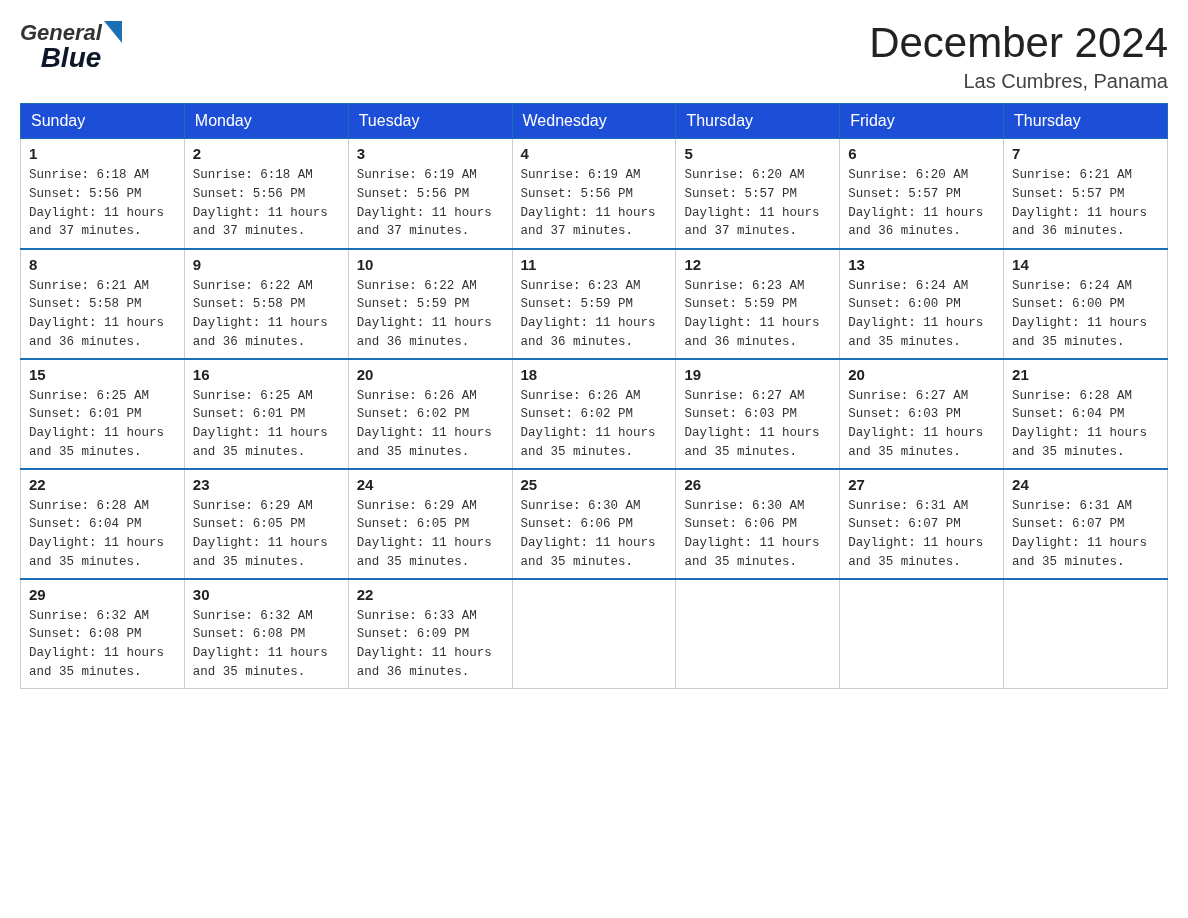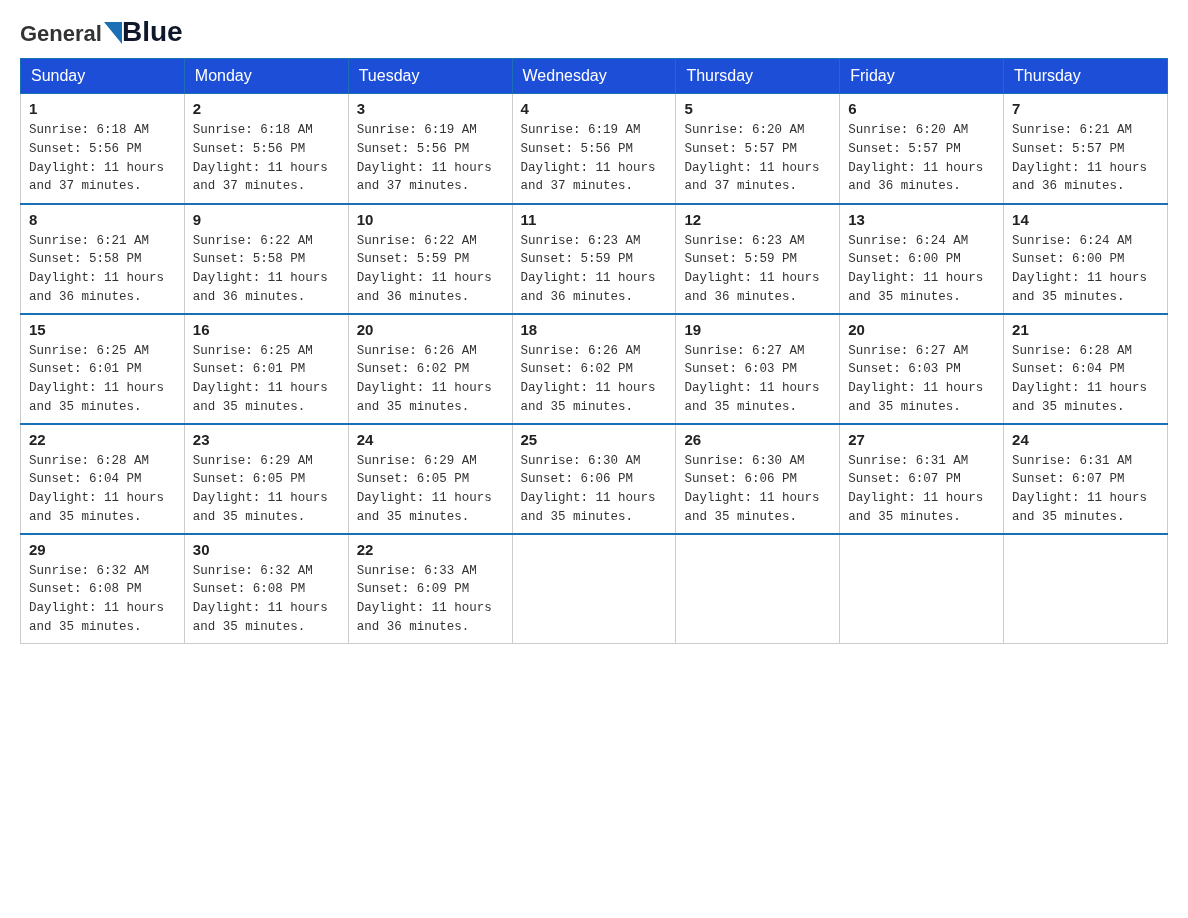--- a/index.html
+++ b/index.html
@@ -22,21 +22,22 @@
       color: #333;
     }
     .logo-text-blue {
       font-size: 28px;
       font-weight: bold;
       color: #0f172a;
       text-align: center;
     }
     .logo-wrapper {
       display: flex;
-      flex-direction: row;
+      flex-direction: column;
+      font-style: italic;
     }
     .logo-top-row {
       display: flex;
       align-items: center;
     }
     .title-section {
       text-align: right;
     }
     .month-year {
       font-size: 42px;
@@ -99,20 +100,24 @@
 <div class="header">
   <div class="logo-wrapper">
     <div class="logo-top-row">
       <span class="logo-text-general">General</span>
       <svg width="18" height="22" viewBox="0 0 18 22" style="margin-left:2px;margin-top:-2px;">
         <polygon points="0,0 18,0 18,22" fill="#1a6fb5"></polygon>
       </svg>
     </div>
     <span class="logo-text-blue" style="margin-top:-4px;">Blue</span>
   </div>
+  <div class="title-section">
+    <div class="month-year">December 2024</div>
+    <div class="location">Las Cumbres, Panama</div>
+  </div>
 </div>
 
 <table class="calendar-table">
   <thead>
     <tr>
     <th>Sunday</th>
         <th>Monday</th>
         <th>Tuesday</th>
         <th>Wednesday</th>
         <th>Thursday</th>

